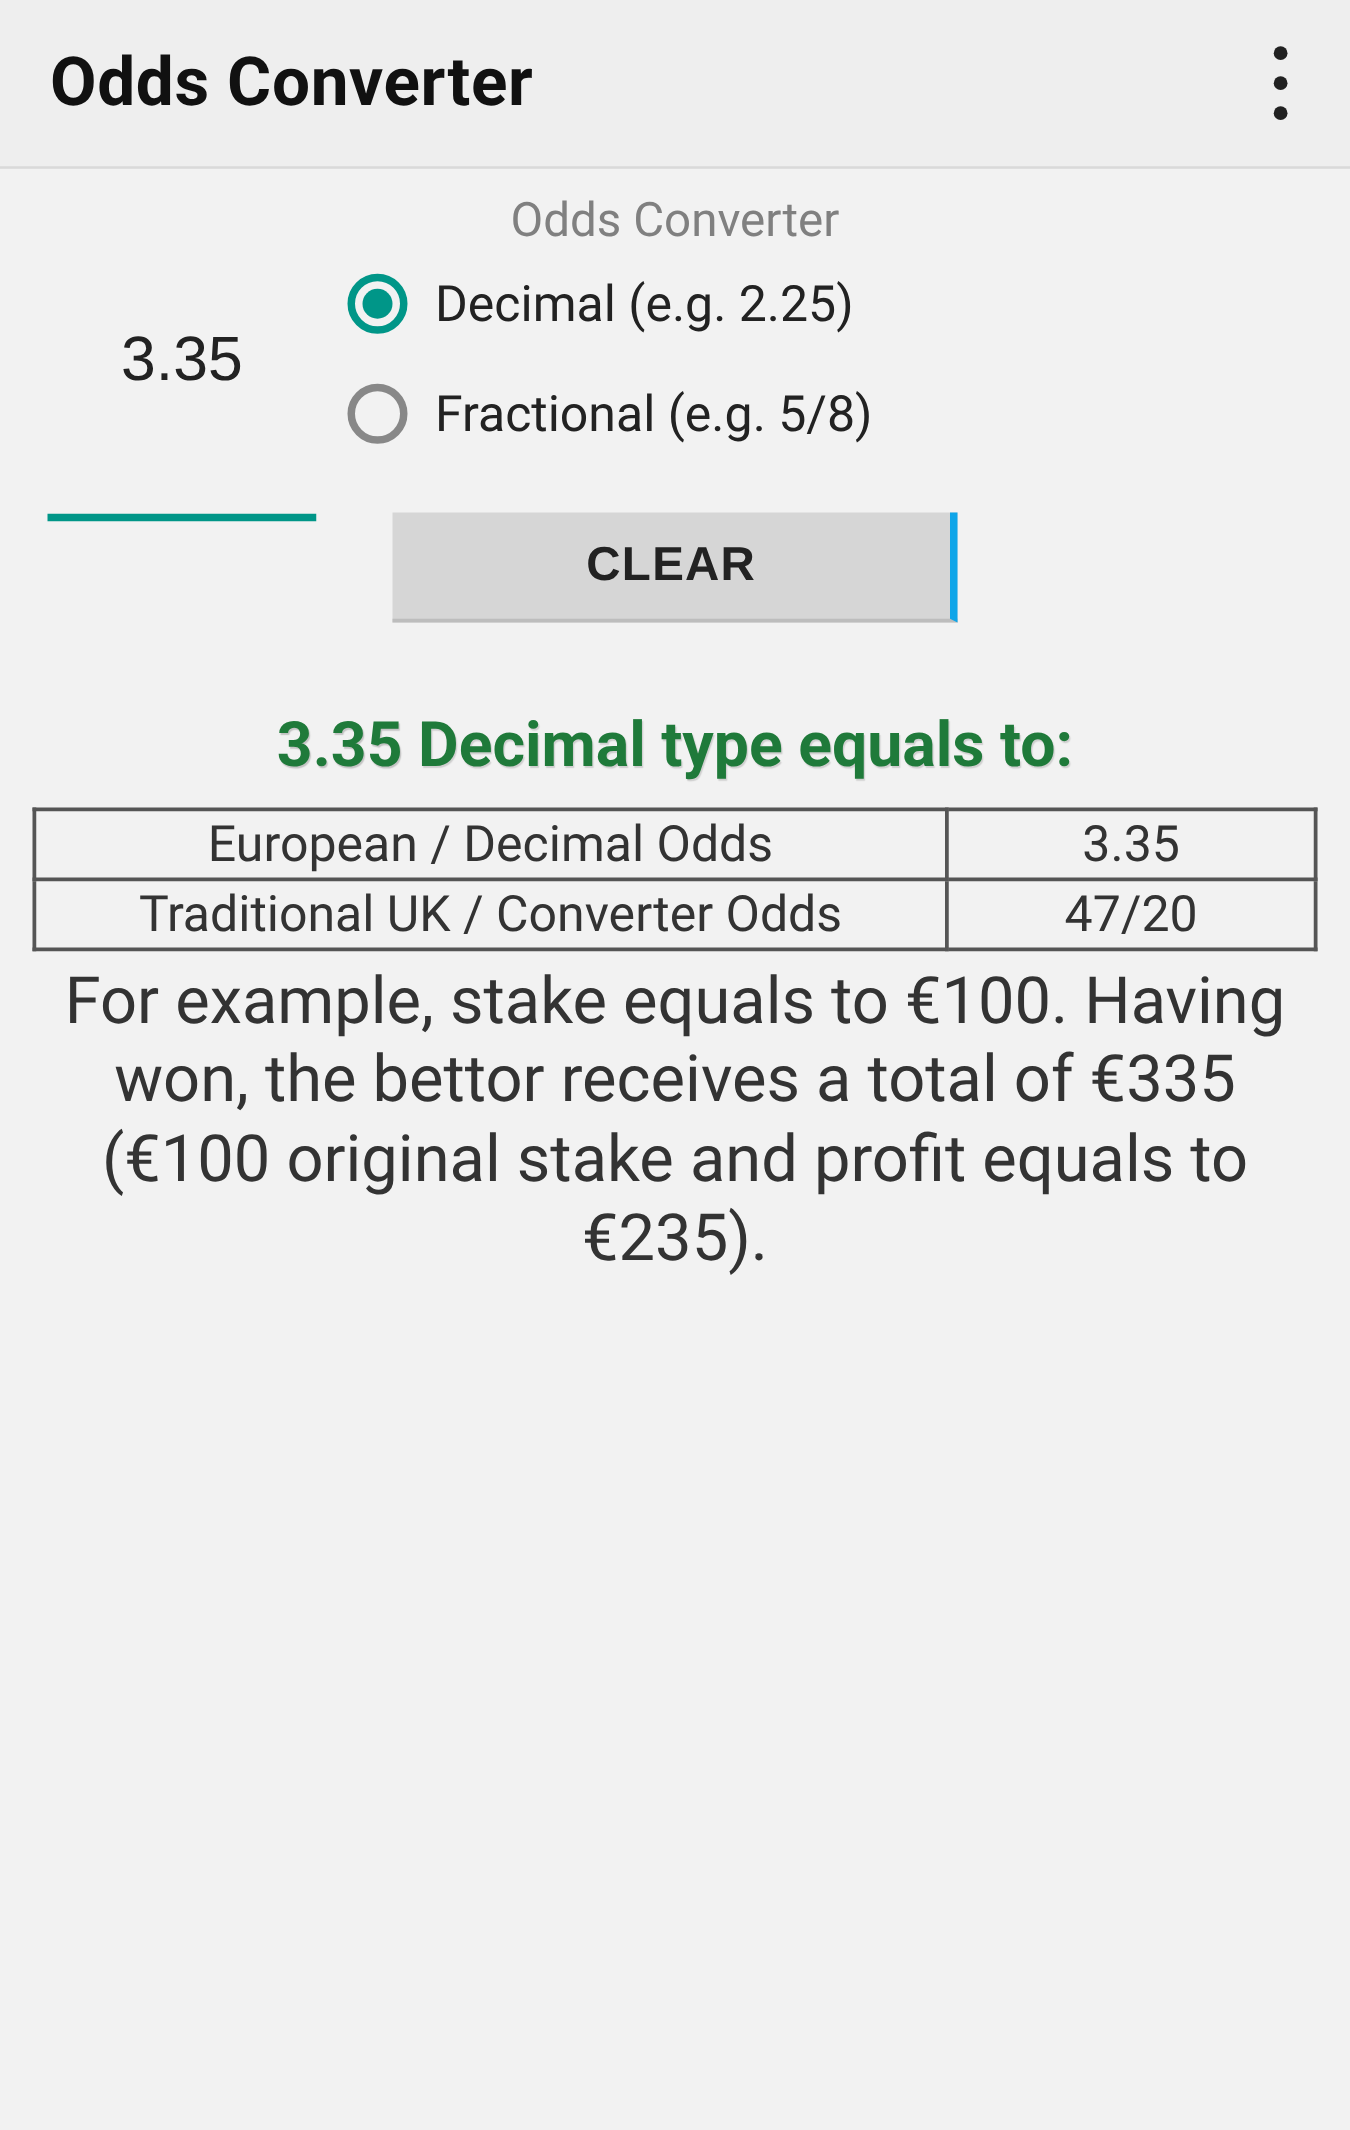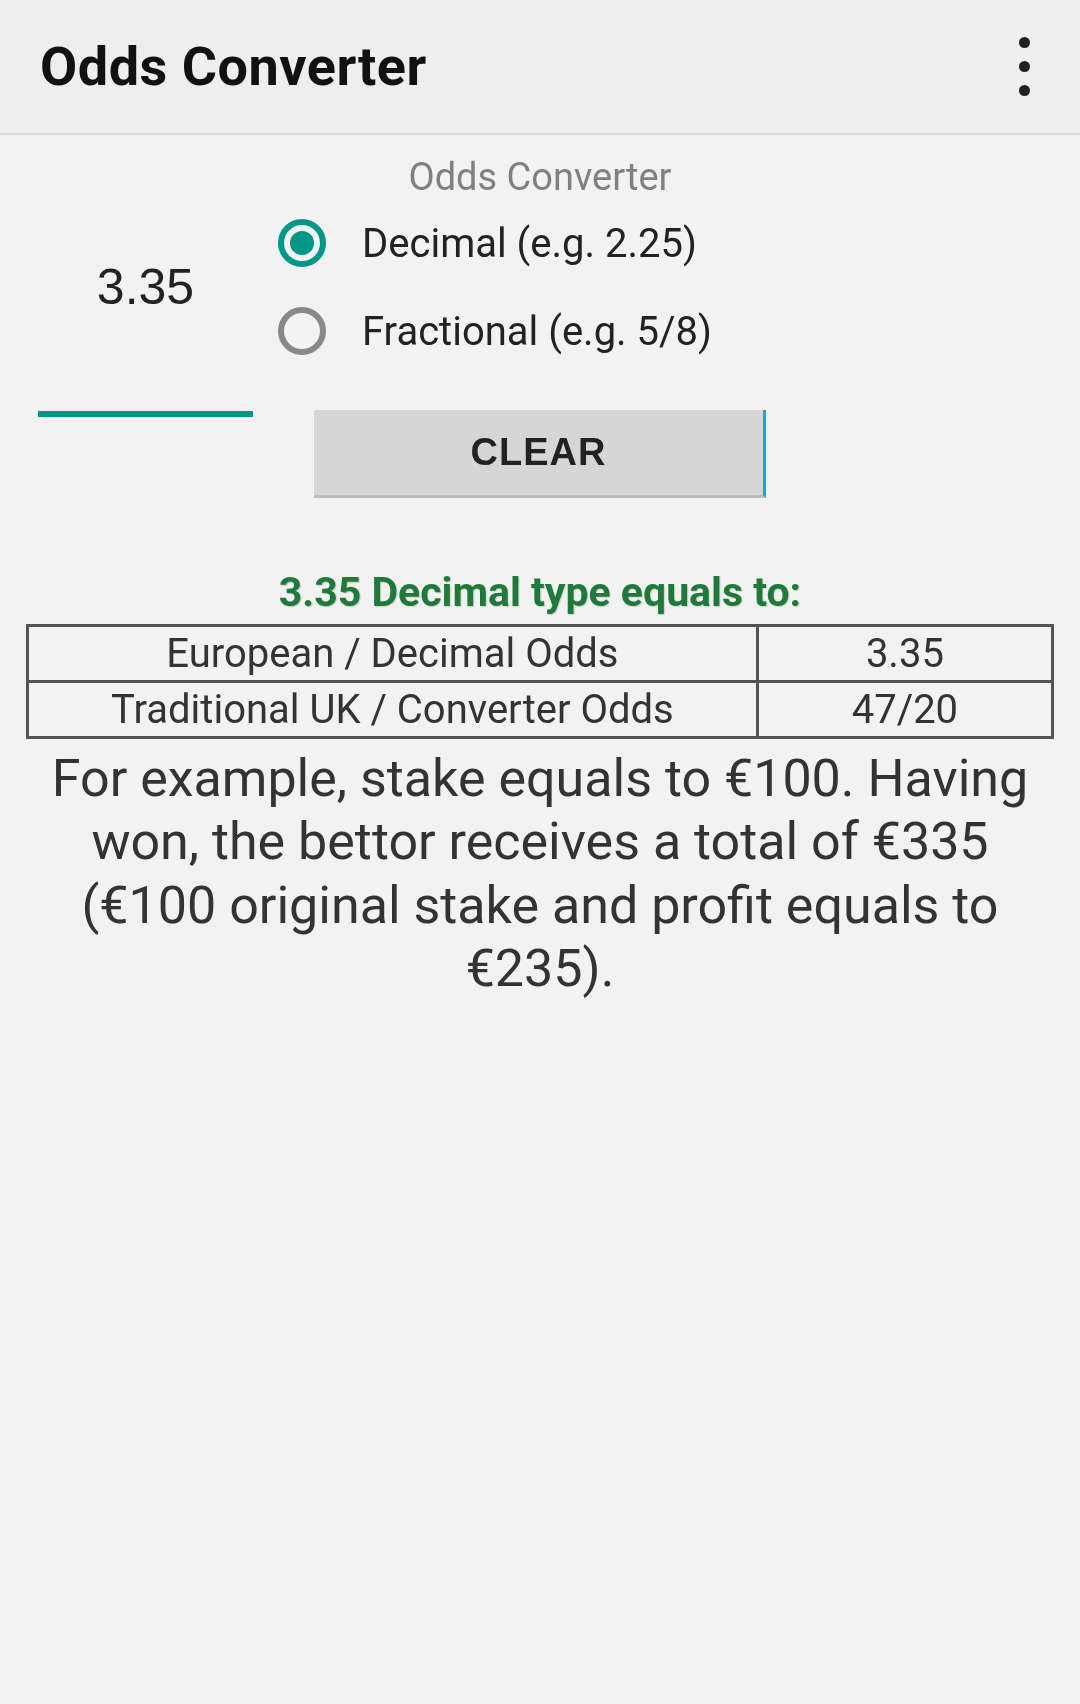--- a/index.html
+++ b/index.html
@@ -81,21 +81,21 @@
   .radio-group {
     flex: 1;
     padding-left: 25px;
     display: flex;
     flex-direction: column;
     gap: 40px;
   }
   .radio-item {
     display: flex;
     align-items: center;
-    gap: 36px;
+    gap: 22px;
     cursor: pointer;
   }
   .radio-outer {
     width: 48px;
     height: 48px;
     border-radius: 50%;
     border: 6px solid #888;
     display: flex;
     align-items: center;
     justify-content: center;
@@ -122,40 +122,40 @@
     flex-direction: column;
     align-items: center;
     gap: 30px;
   }
   .btn {
     width: 452px;
     height: 88px;
     background: #d6d6d6;
     border: none;
     border-bottom: 3px solid #bdbdbd;
-    border-right: 3px solid #0ea5e9;
+    border-right: 6px solid #0ea5e9;
     font-size: 38px;
     font-weight: 600;
     color: #222;
     letter-spacing: 1px;
     cursor: pointer;
   }
   .result-heading {
     margin-top: 70px;
     text-align: center;
-    font-size: 41px;
+    font-size: 50px;
     font-weight: 700;
     color: #1f7a3a;
     text-shadow: 1px 1px 1px rgba(0,0,0,0.15);
   }
   .result-heading .val {
     text-shadow: 1px 1px 1px rgba(0,0,0,0.2);
   }
   .result-table {
-    margin: 8px 26px 0 26px;
+    margin: 20px 26px 0 26px;
     border-collapse: collapse;
     width: calc(100% - 52px);
   }
   .result-table td {
     border: 3px solid #555;
     font-size: 40px;
     color: #333;
     text-align: center;
     padding: 3px 0;
   }

